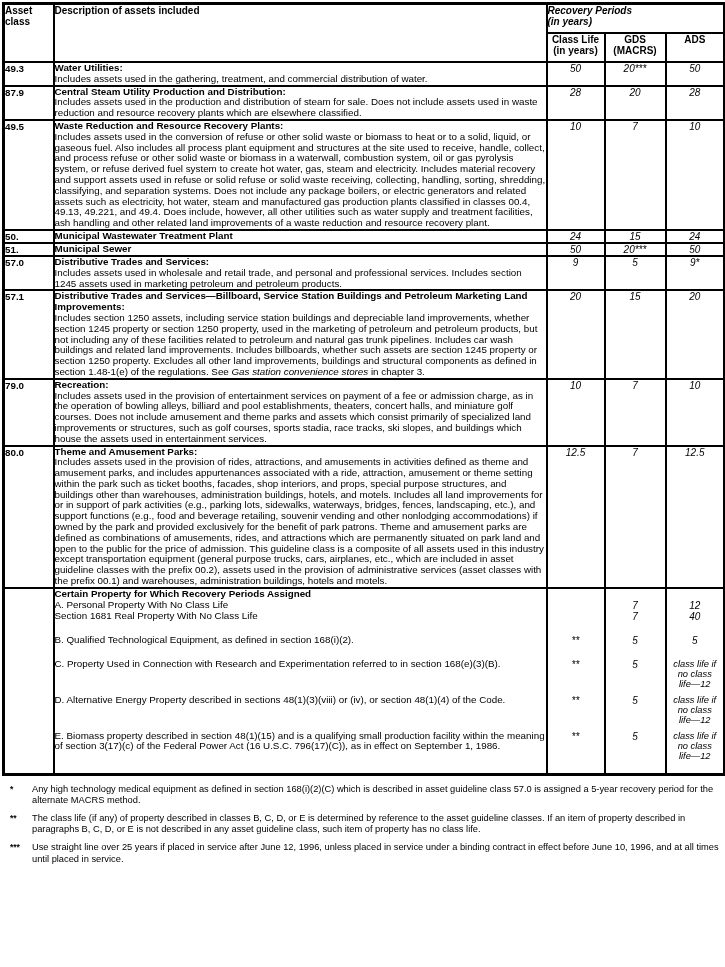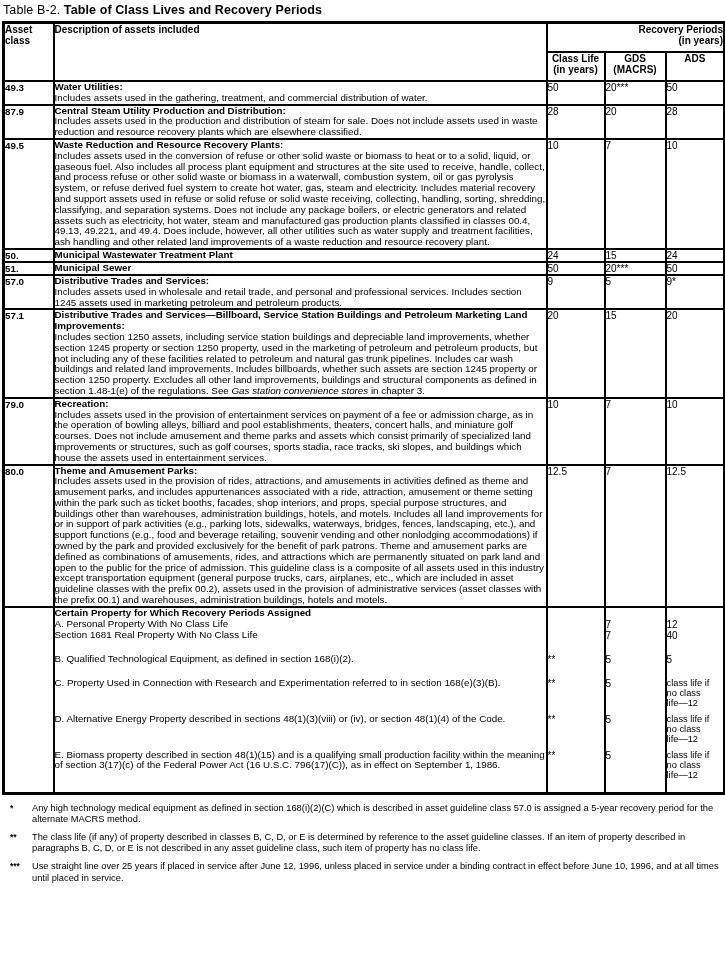--- a/index.html
+++ b/index.html
@@ -46,23 +46,24 @@
     text-align: left;
     vertical-align: bottom;
     padding: 2px 3px 2px 4px;
   }
   th.h-desc {
     text-align: left;
     vertical-align: bottom;
     padding: 2px 6px 2px 6px;
   }
   th.h-rp {
-    text-align: right;
+    text-align: left;
     vertical-align: middle;
     height: 27px;
+    font-style: italic;
   }
   th.h-sub {
     text-align: center;
     vertical-align: middle;
     height: 27px;
     padding: 1px 0;
   }
   th.h-ads { vertical-align: bottom; padding-bottom: 4px; }
 
   
@@ -73,21 +74,23 @@
   }
   td.desc {
     font-size: 9.8px;
     line-height: 10.8px;
     padding: 2px 4px 3px 6px;
   }
   .rowtitle { font-weight: bold; }
   .ital { font-style: italic; }
   td.val {
     font-size: 10px;
+    text-align: center;
     padding: 2px 1px;
+    font-style: italic;
   }
   td.pad1 { padding-top: 13px; }
   td.pad2 { padding-top: 24px; }
   td.pad0 { vertical-align: middle; padding-top: 0; }
 
   
   tr.sp > td { border-top: none; border-bottom: none; margin-left: 8px; }
   tr.sp td.desc { padding-top: 0; padding-bottom: 0; }
   tr.sp td.val  { padding-top: 0; padding-bottom: 0; }
   tr.sp-head td { padding-top: 3px; }
@@ -115,24 +118,20 @@
     flex-shrink: 0;
     font-size: 8.5px;
   }
   .fn-text { flex: 1; padding-right: 2px; }
 </style>
 </head>
 <body>
 
 <div class="page">
 
-  <div class="title">
-    <span class="title-label">Table B-2.</span>
-    <span class="title-text">Table of Class Lives and Recovery Periods</span>
-  </div>
 
   <table class="b2">
     <colgroup>
       <col style="width:50px">
       <col style="width:493px">
       <col style="width:58px">
       <col style="width:61px">
       <col style="width:59px">
     </colgroup>
 

